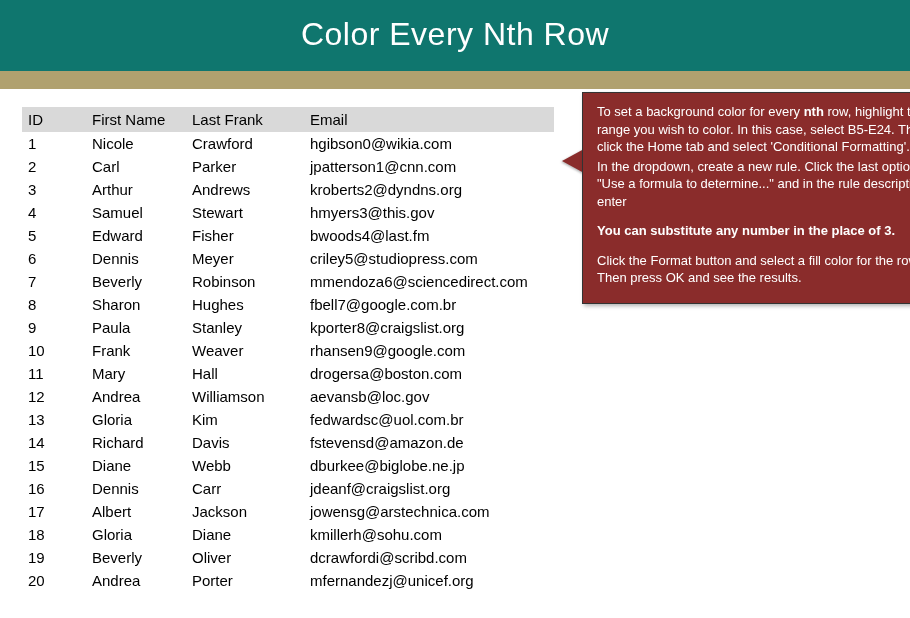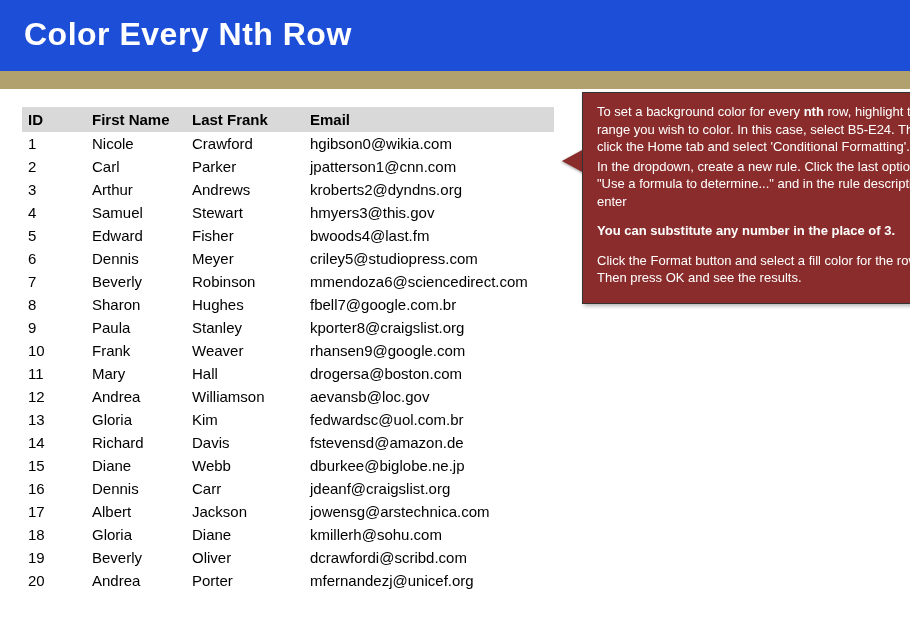--- a/index.html
+++ b/index.html
@@ -4,43 +4,44 @@
 <style>
   * { margin: 0; padding: 0; box-sizing: border-box; }
   body {
     font-family: "Segoe UI", "Century Gothic", Arial, sans-serif;
     background: #ffffff;
     width: 910px;
     height: 618px;
     overflow: hidden;
   }
   .header {
-    background: #1d4ed8;
+    background: #0f766e;
     color: #ffffff;
     padding: 16px 24px 18px 24px;
     font-size: 32px;
-    font-weight: 700;
+    font-weight: 400;
     letter-spacing: 0.5px;
+    text-align: center;
   }
   .stripe {
     height: 18px;
     background: #b0a16f;
   }
   .content {
     position: relative;
     padding: 18px 0 0 22px;
   }
   .table {
     border-collapse: collapse;
     font-size: 15px;
     color: #000000;
   }
   .table th {
     background: #d9d9d9;
-    font-weight: bold;
+    font-weight: normal;
     text-align: left;
     padding: 4px 8px 4px 6px;
     font-size: 15px;
   }
   .table td {
     padding: 3px 8px 3px 6px;
     vertical-align: top;
   }
   .col-id    { width: 64px; }
   .col-first { width: 100px; }

